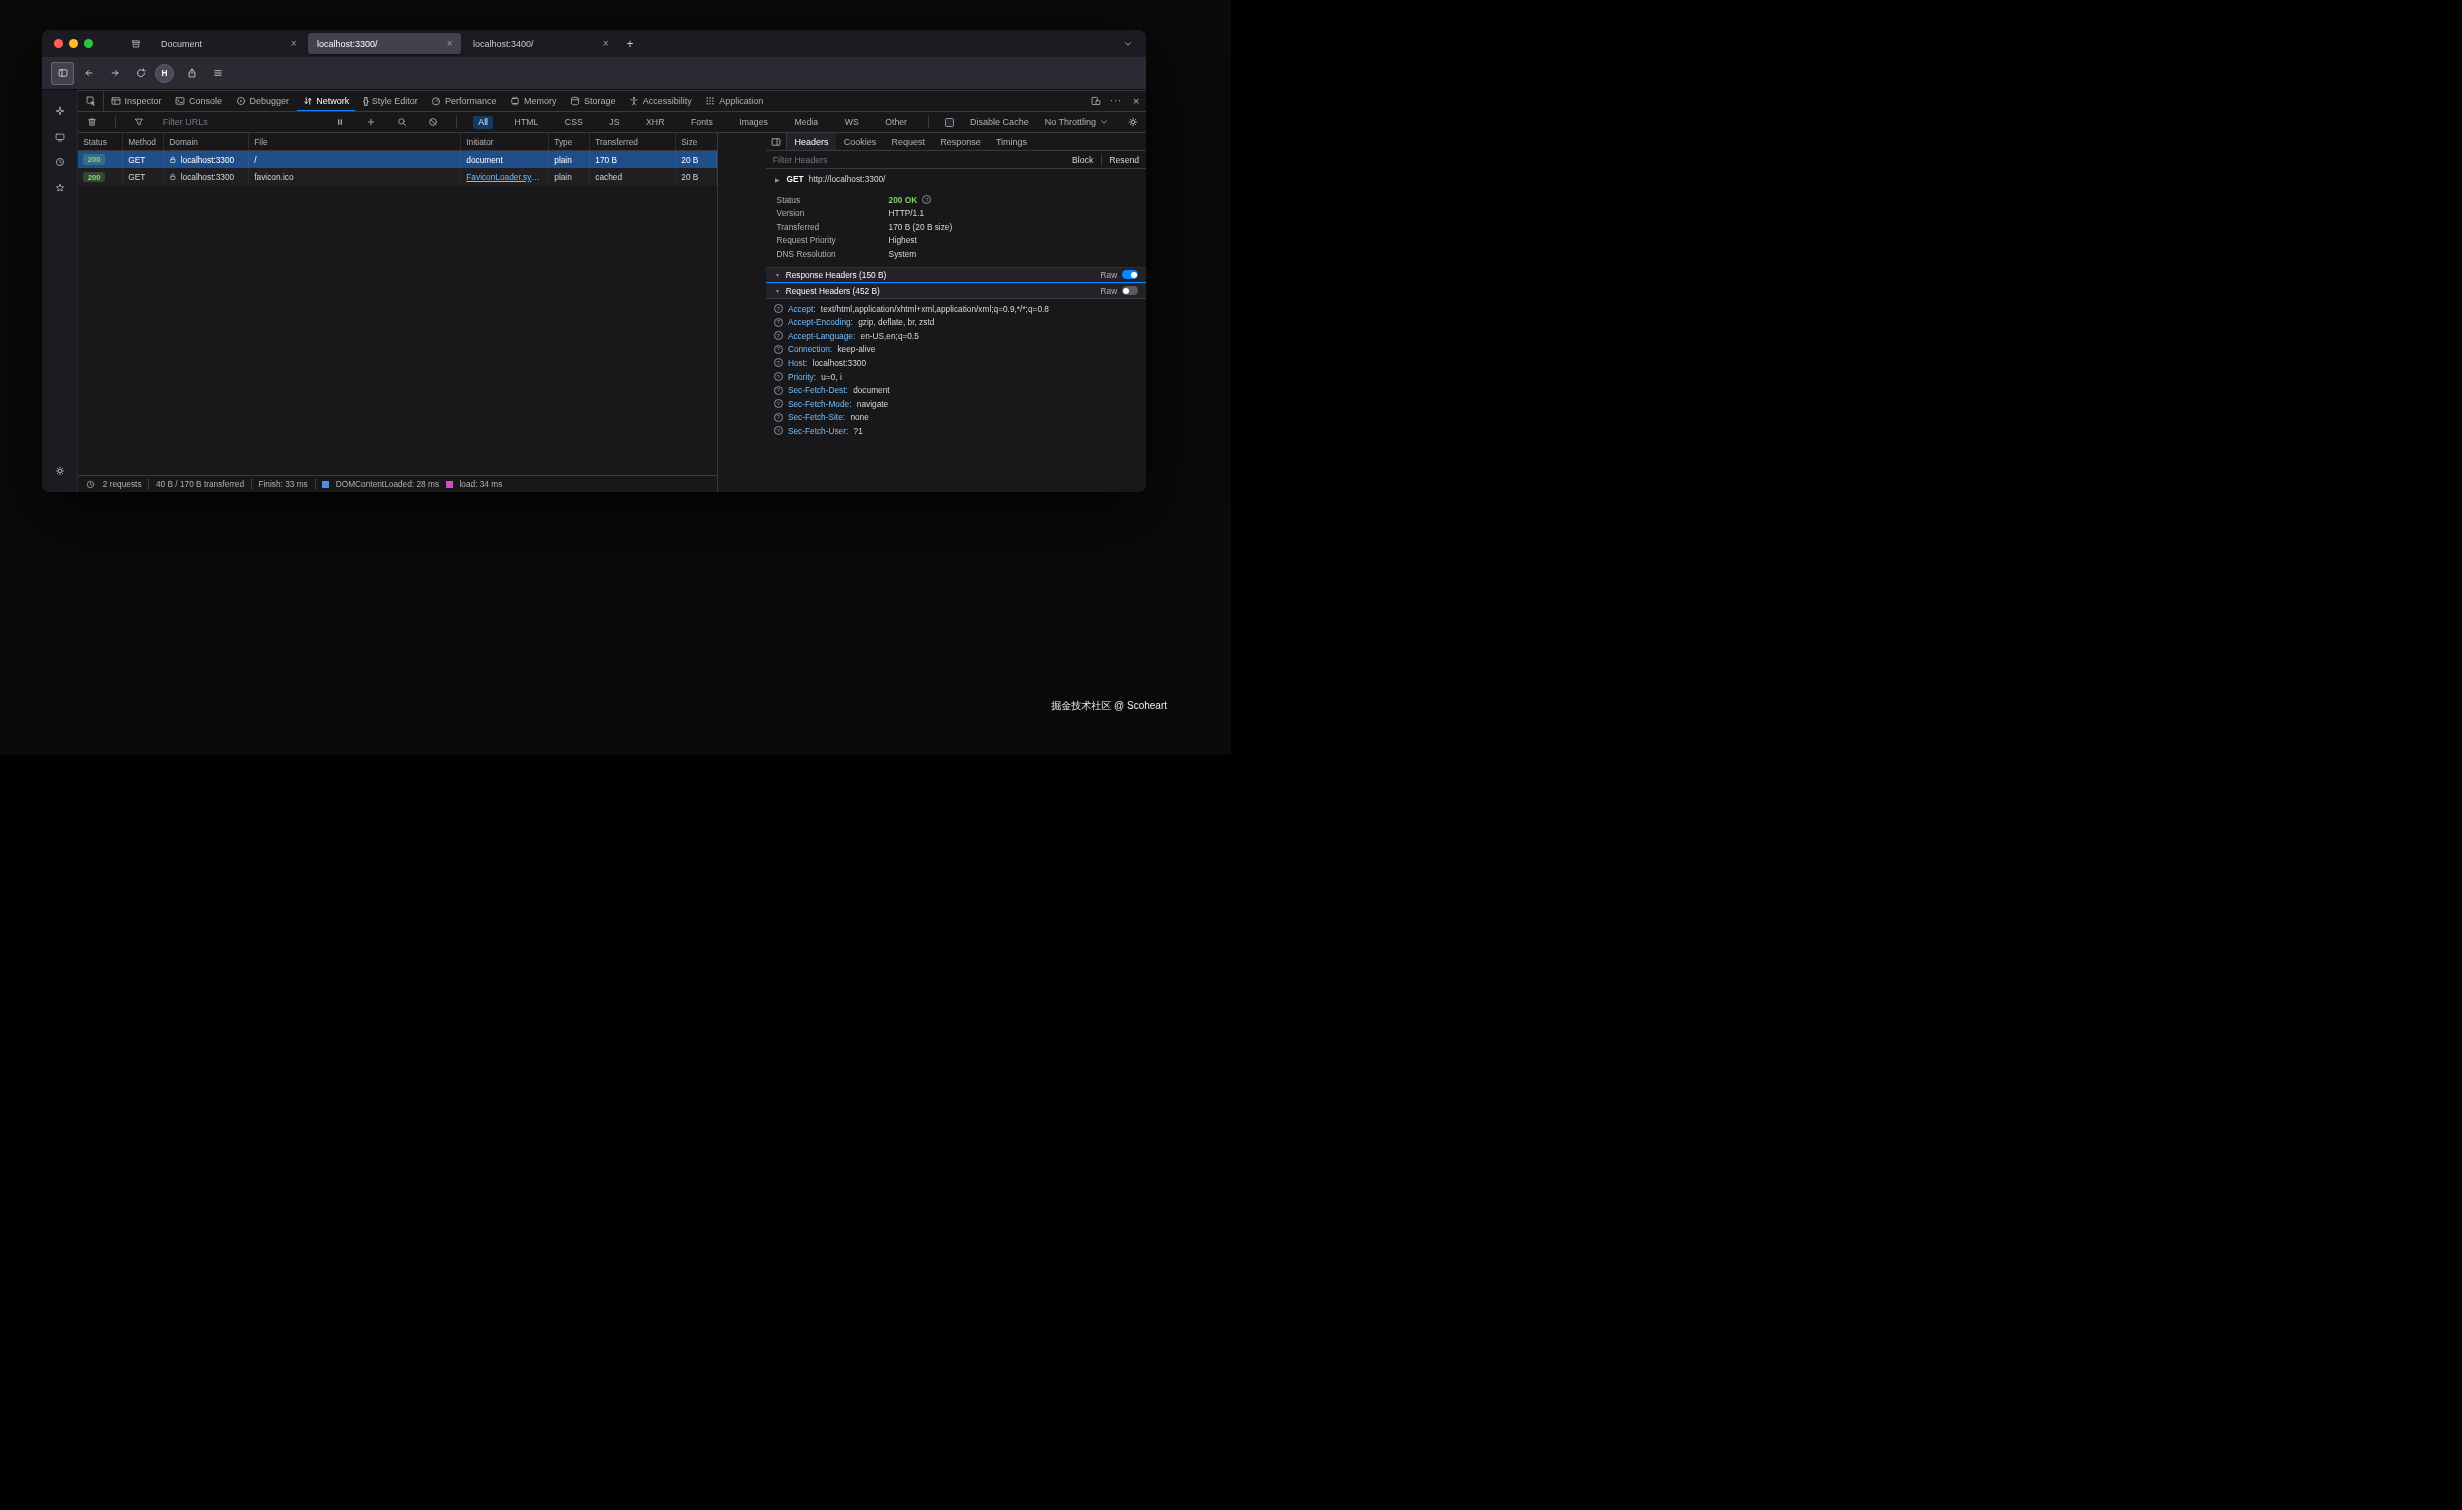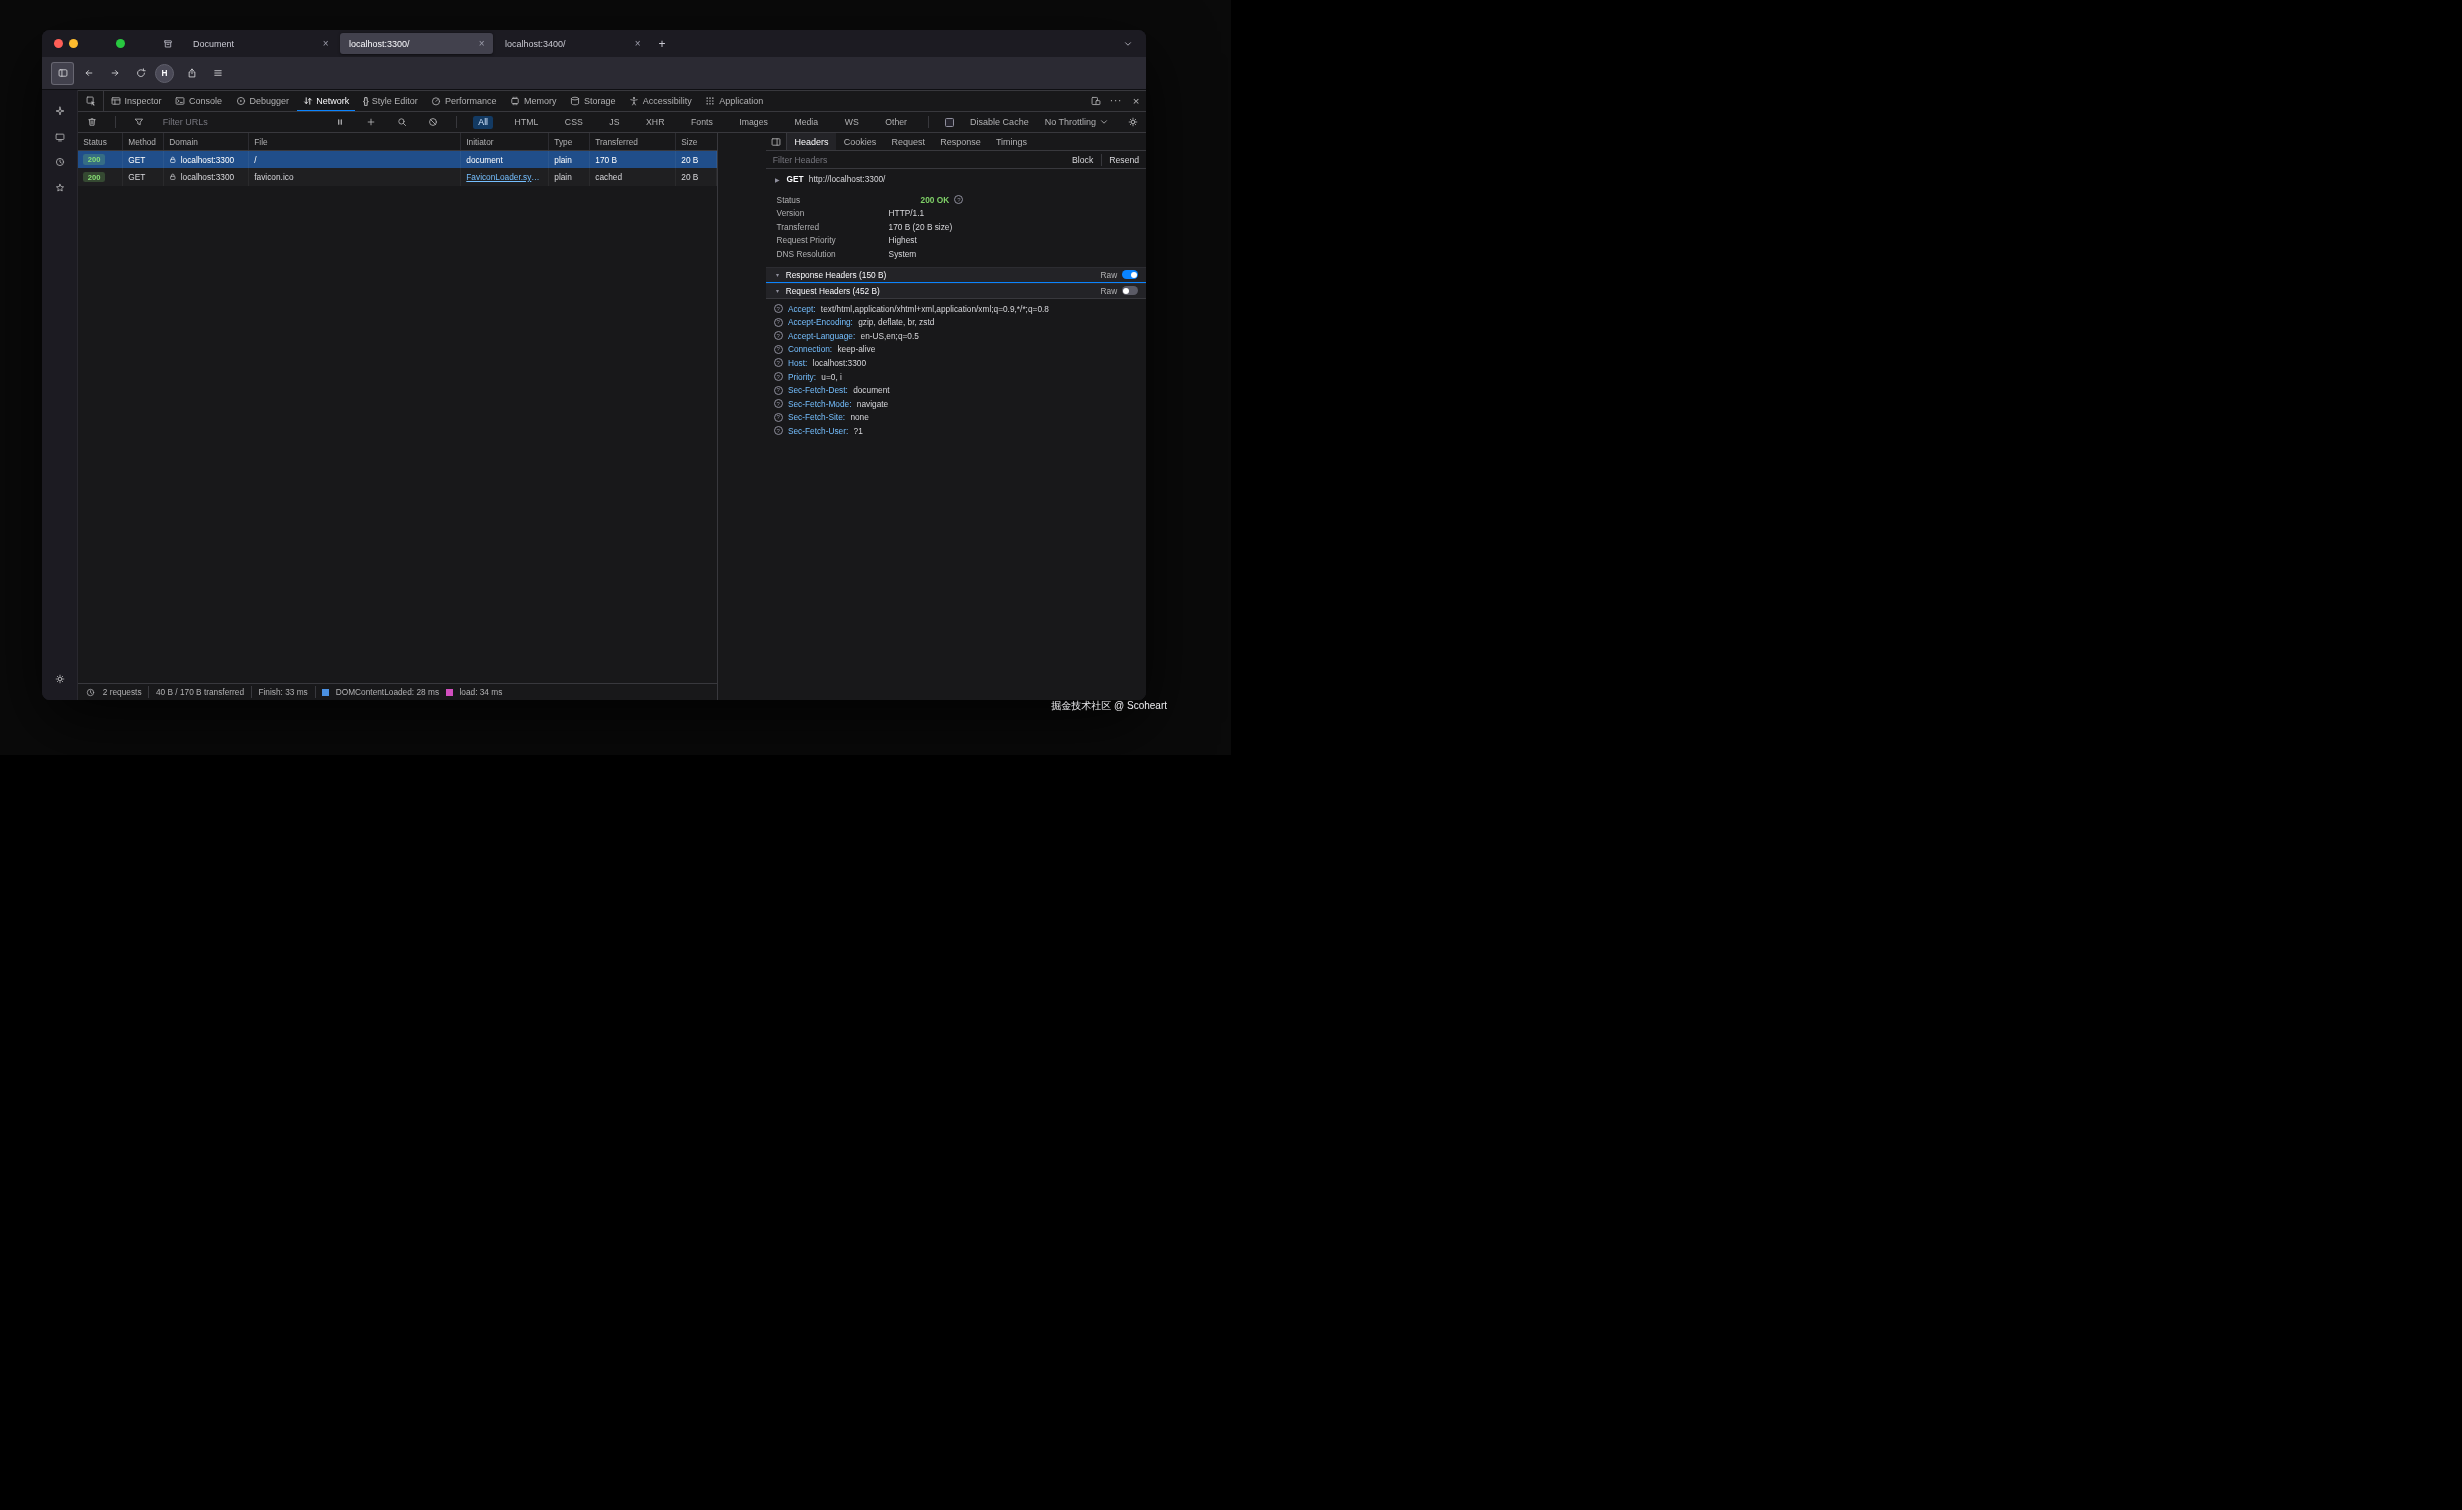--- a/index.html
+++ b/index.html
@@ -3,21 +3,21 @@
 <meta charset="utf-8">
 <style>
   * { margin:0; padding:0; box-sizing:border-box; }
   body { background:#000; }
   .stage { position:relative; width:1231px; height:755px; background:#0a0a0a; overflow:hidden;
            font-family:"Liberation Sans","DejaVu Sans",sans-serif; }
   svg.i { width:10px; height:10px; fill:none; stroke:currentColor; stroke-width:1.2;
           stroke-linecap:round; stroke-linejoin:round; display:block; }
 
   
-  .window { position:absolute; left:42px; top:30px; width:1104px; height:670px;
+  .window { position:absolute; left:42px; top:30px; width:1104px; height:462px;
             border-radius:7.6px; background:#1c1b22; overflow:hidden;
             display:flex; flex-direction:column; box-shadow:0 23px 68px rgba(0,0,0,.75); }
 
   
   .tabbar { height:27px; background:#1c1b22; display:flex; align-items:center;
             padding:0 7.6px 0 12px; flex:0 0 auto; }
   .tl { width:9px; height:9px; border-radius:50%; margin-right:6px; }
   .tl.red{background:#ff5f57}.tl.yellow{background:#febc2e}.tl.green{background:#28c840}
   .icon-btn { width:20px; height:20px; border-radius:3px; display:flex; align-items:center;
               justify-content:center; color:#b9b9c3; flex:0 0 auto; }
@@ -121,21 +121,21 @@
                    padding:0 6.8px; gap:7.6px; font-size:8.7px; flex:0 0 auto; }
   .det-btn { color:#d7d7db; }
   .det-scroll { flex:1; overflow:hidden; font-size:8.3px; }
   .req-line { height:20px; display:flex; align-items:center; gap:5.3px; padding:0 7.6px; color:#d7d7db; }
   .twisty { color:#8f8f9d; font-size:6px; width:7.6px; text-align:center; flex:0 0 auto; }
   .rmethod { font-weight:bold; color:#fbfbfe; }
   .summary { padding:3.8px 0 6px; }
   .sum-row { height:13.6px; display:flex; align-items:center; padding:0 10.6px; }
   .sum-label { width:112px; color:#b1b1b3; flex:0 0 auto; }
   .sum-value { color:#d7d7db; }
-  .green { color:#7fd168; font-weight:bold;margin-left:32px; }
+  .green { color:#7fd168; font-weight:bold; }
   .q-icon { width:9px; height:9px; border:0.8px solid #8f8f9d; border-radius:50%; color:#8f8f9d;
             font-size:6px; display:flex; align-items:center; justify-content:center;
             margin-left:5.3px; flex:0 0 auto; }
   .section-bar { height:16px; background:#232327; display:flex; align-items:center; gap:4.5px;
                  padding:0 7.6px; color:#fbfbfe; border-top:0.8px solid #2c2c31;
                  border-bottom:0.8px solid #38383d; }
   .section-bar.focus { border-bottom:0.8px solid #0a84ff; }
   .rawwrap { margin-left:auto; display:flex; align-items:center; gap:4.5px; color:#b1b1b3; }
   .toggle { width:16.7px; height:9px; border-radius:5.3px; background:#5b5b66; position:relative; }
   .toggle.on { background:#0a84ff; }

